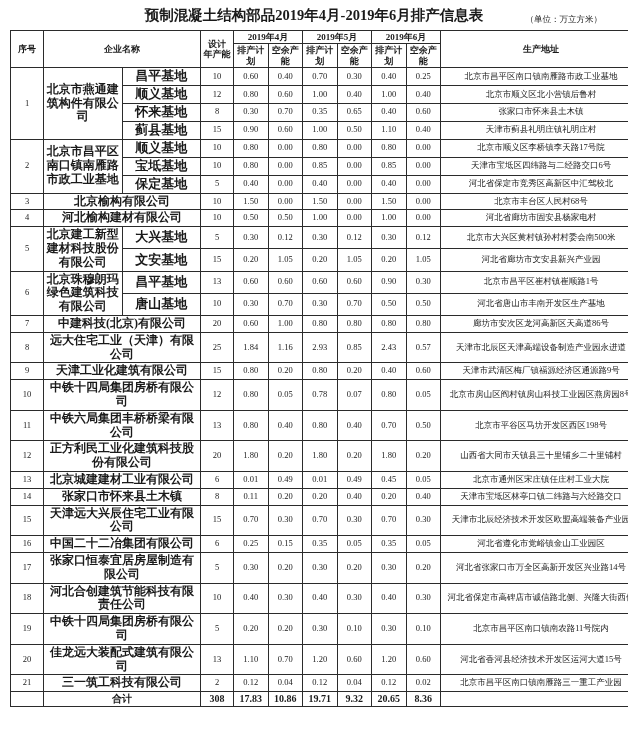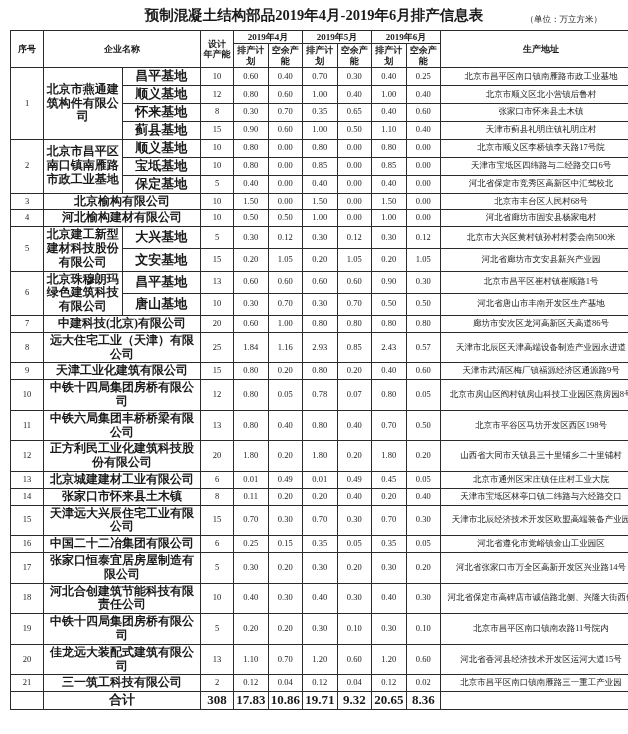--- a/index.html
+++ b/index.html
@@ -79,21 +79,21 @@
   }
   td.num { font-size: 8.5px; }
   td.addr {
     text-align: left;
     padding-left: 5px;
     font-size: 8.5px;
     white-space: nowrap;
   }
   tr.total td {
     font-weight: bold;
-    font-size: 13px;
+    font-size: 10px;
   }
   td.total-label {
     font-weight: bold;
     font-size: 9.5px;
   }
 </style>
 </head>
 <body>
 
 <div class="page">

